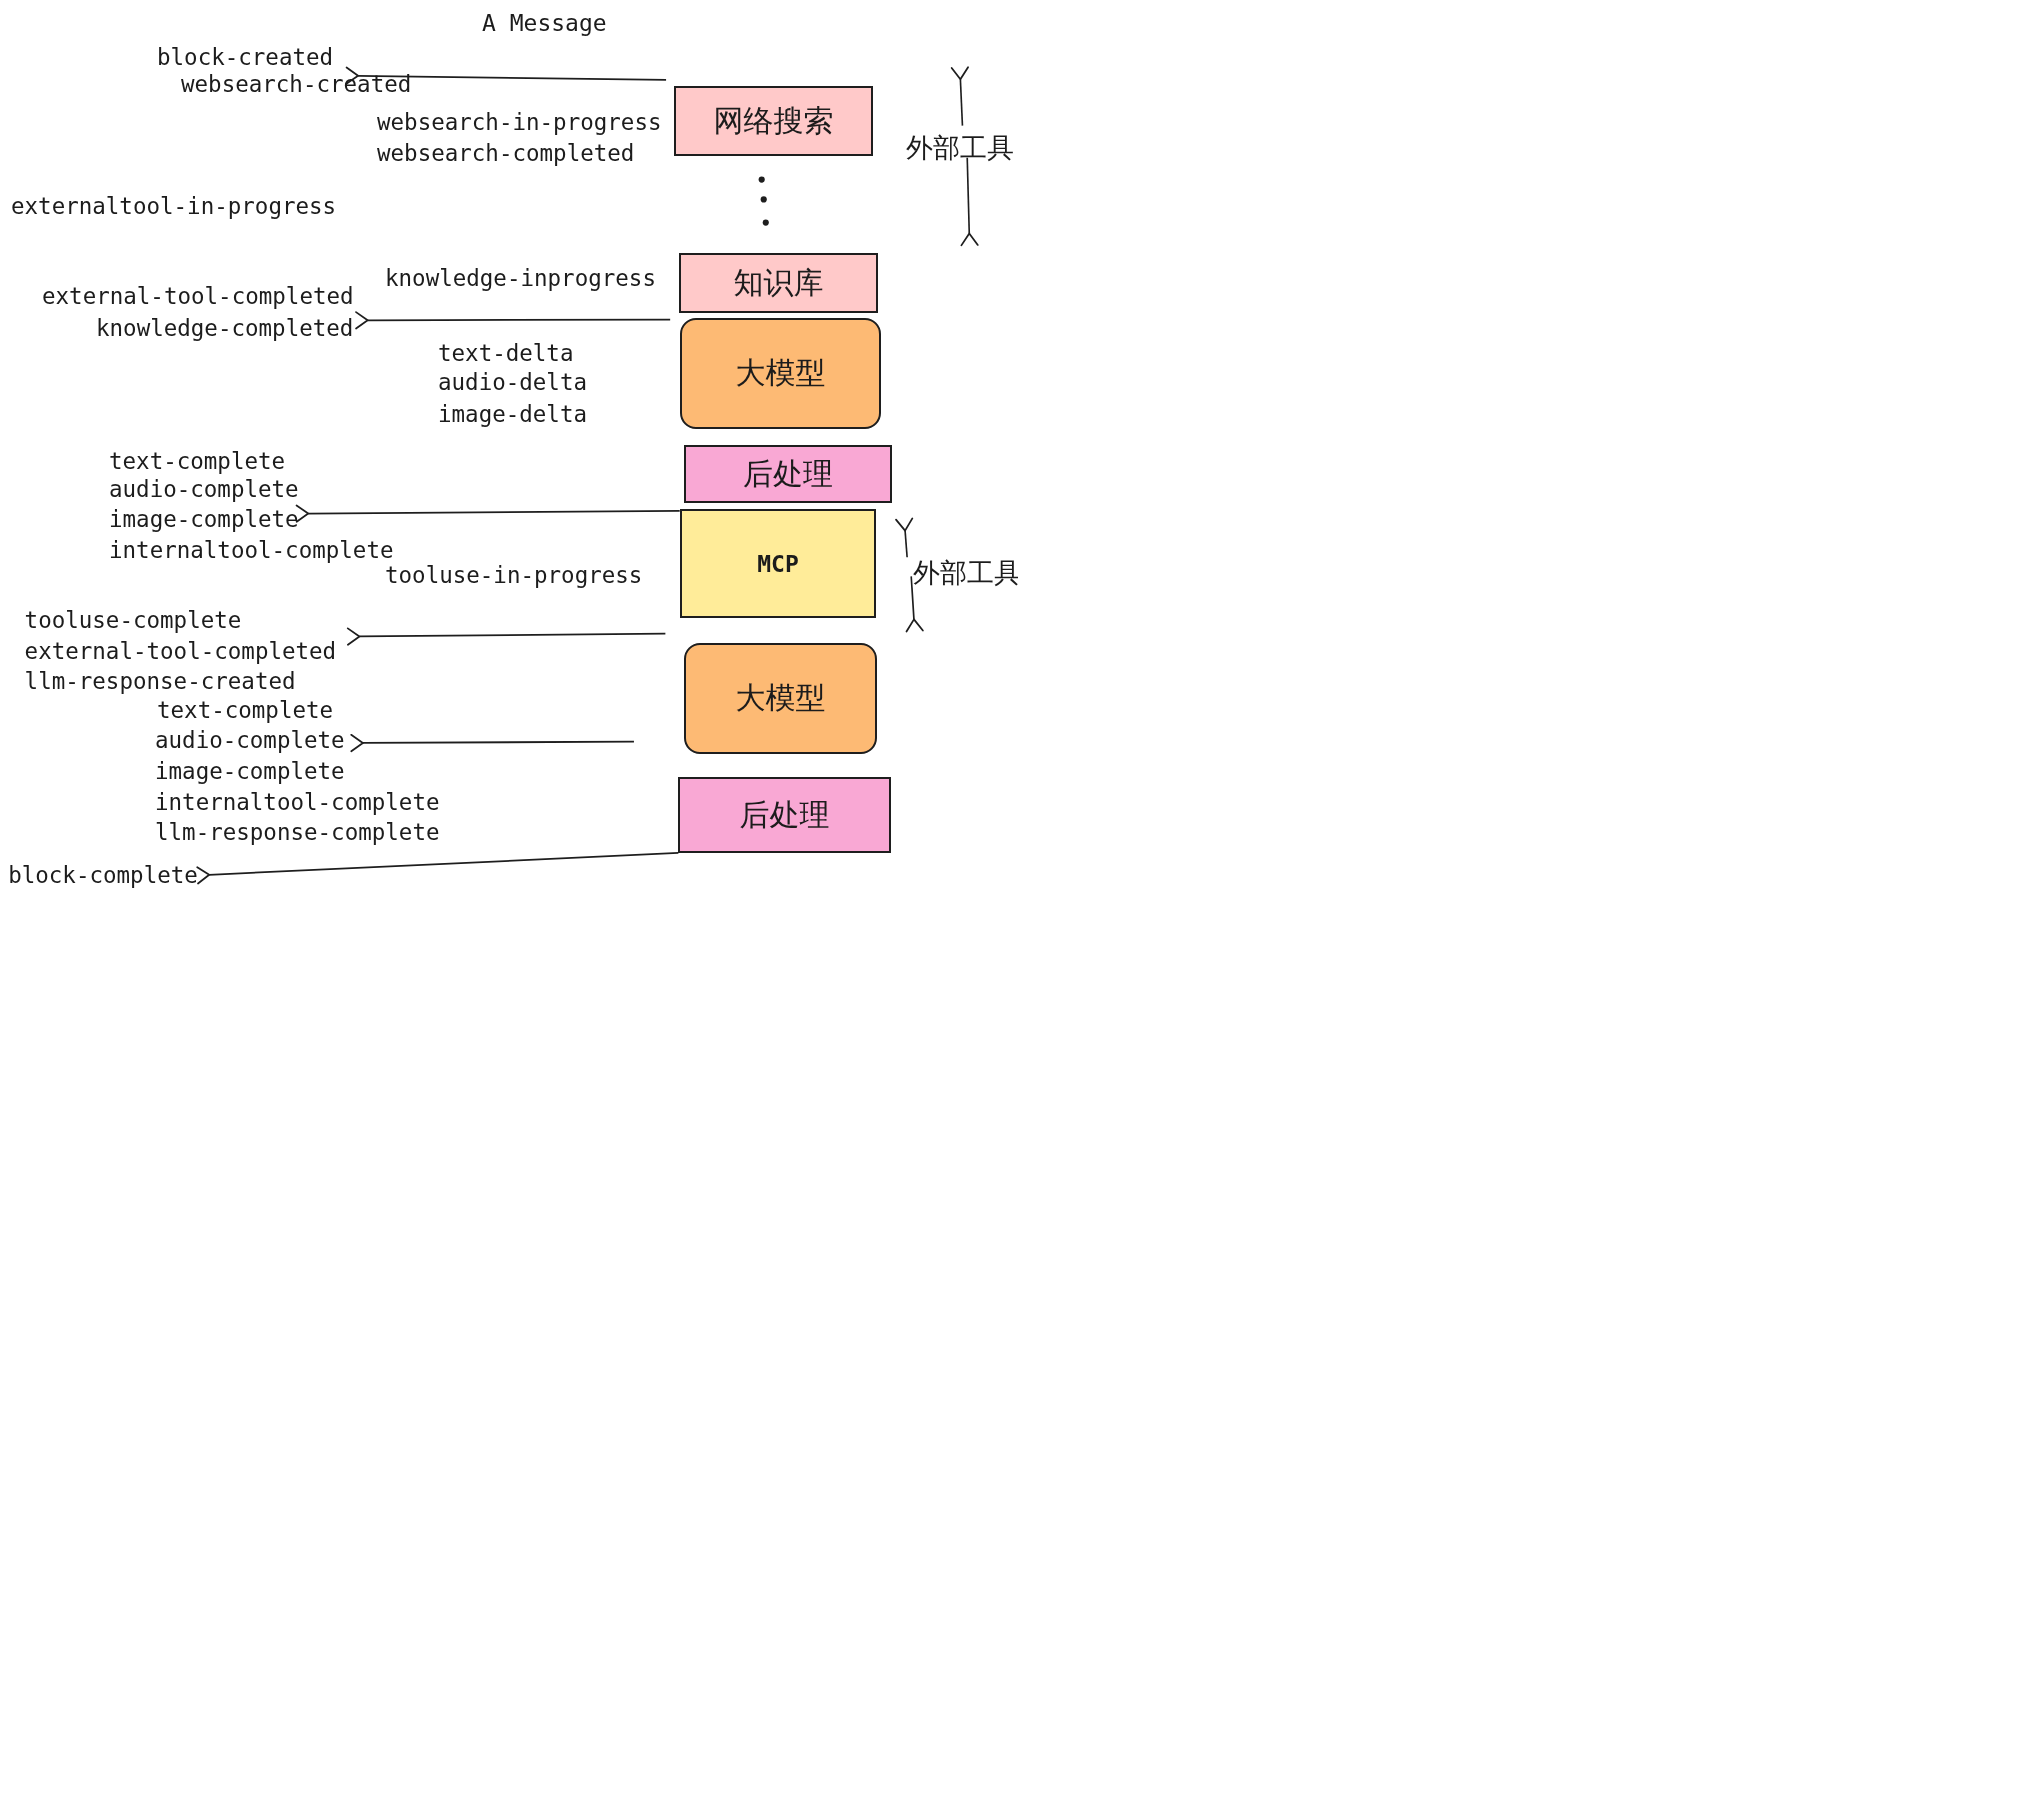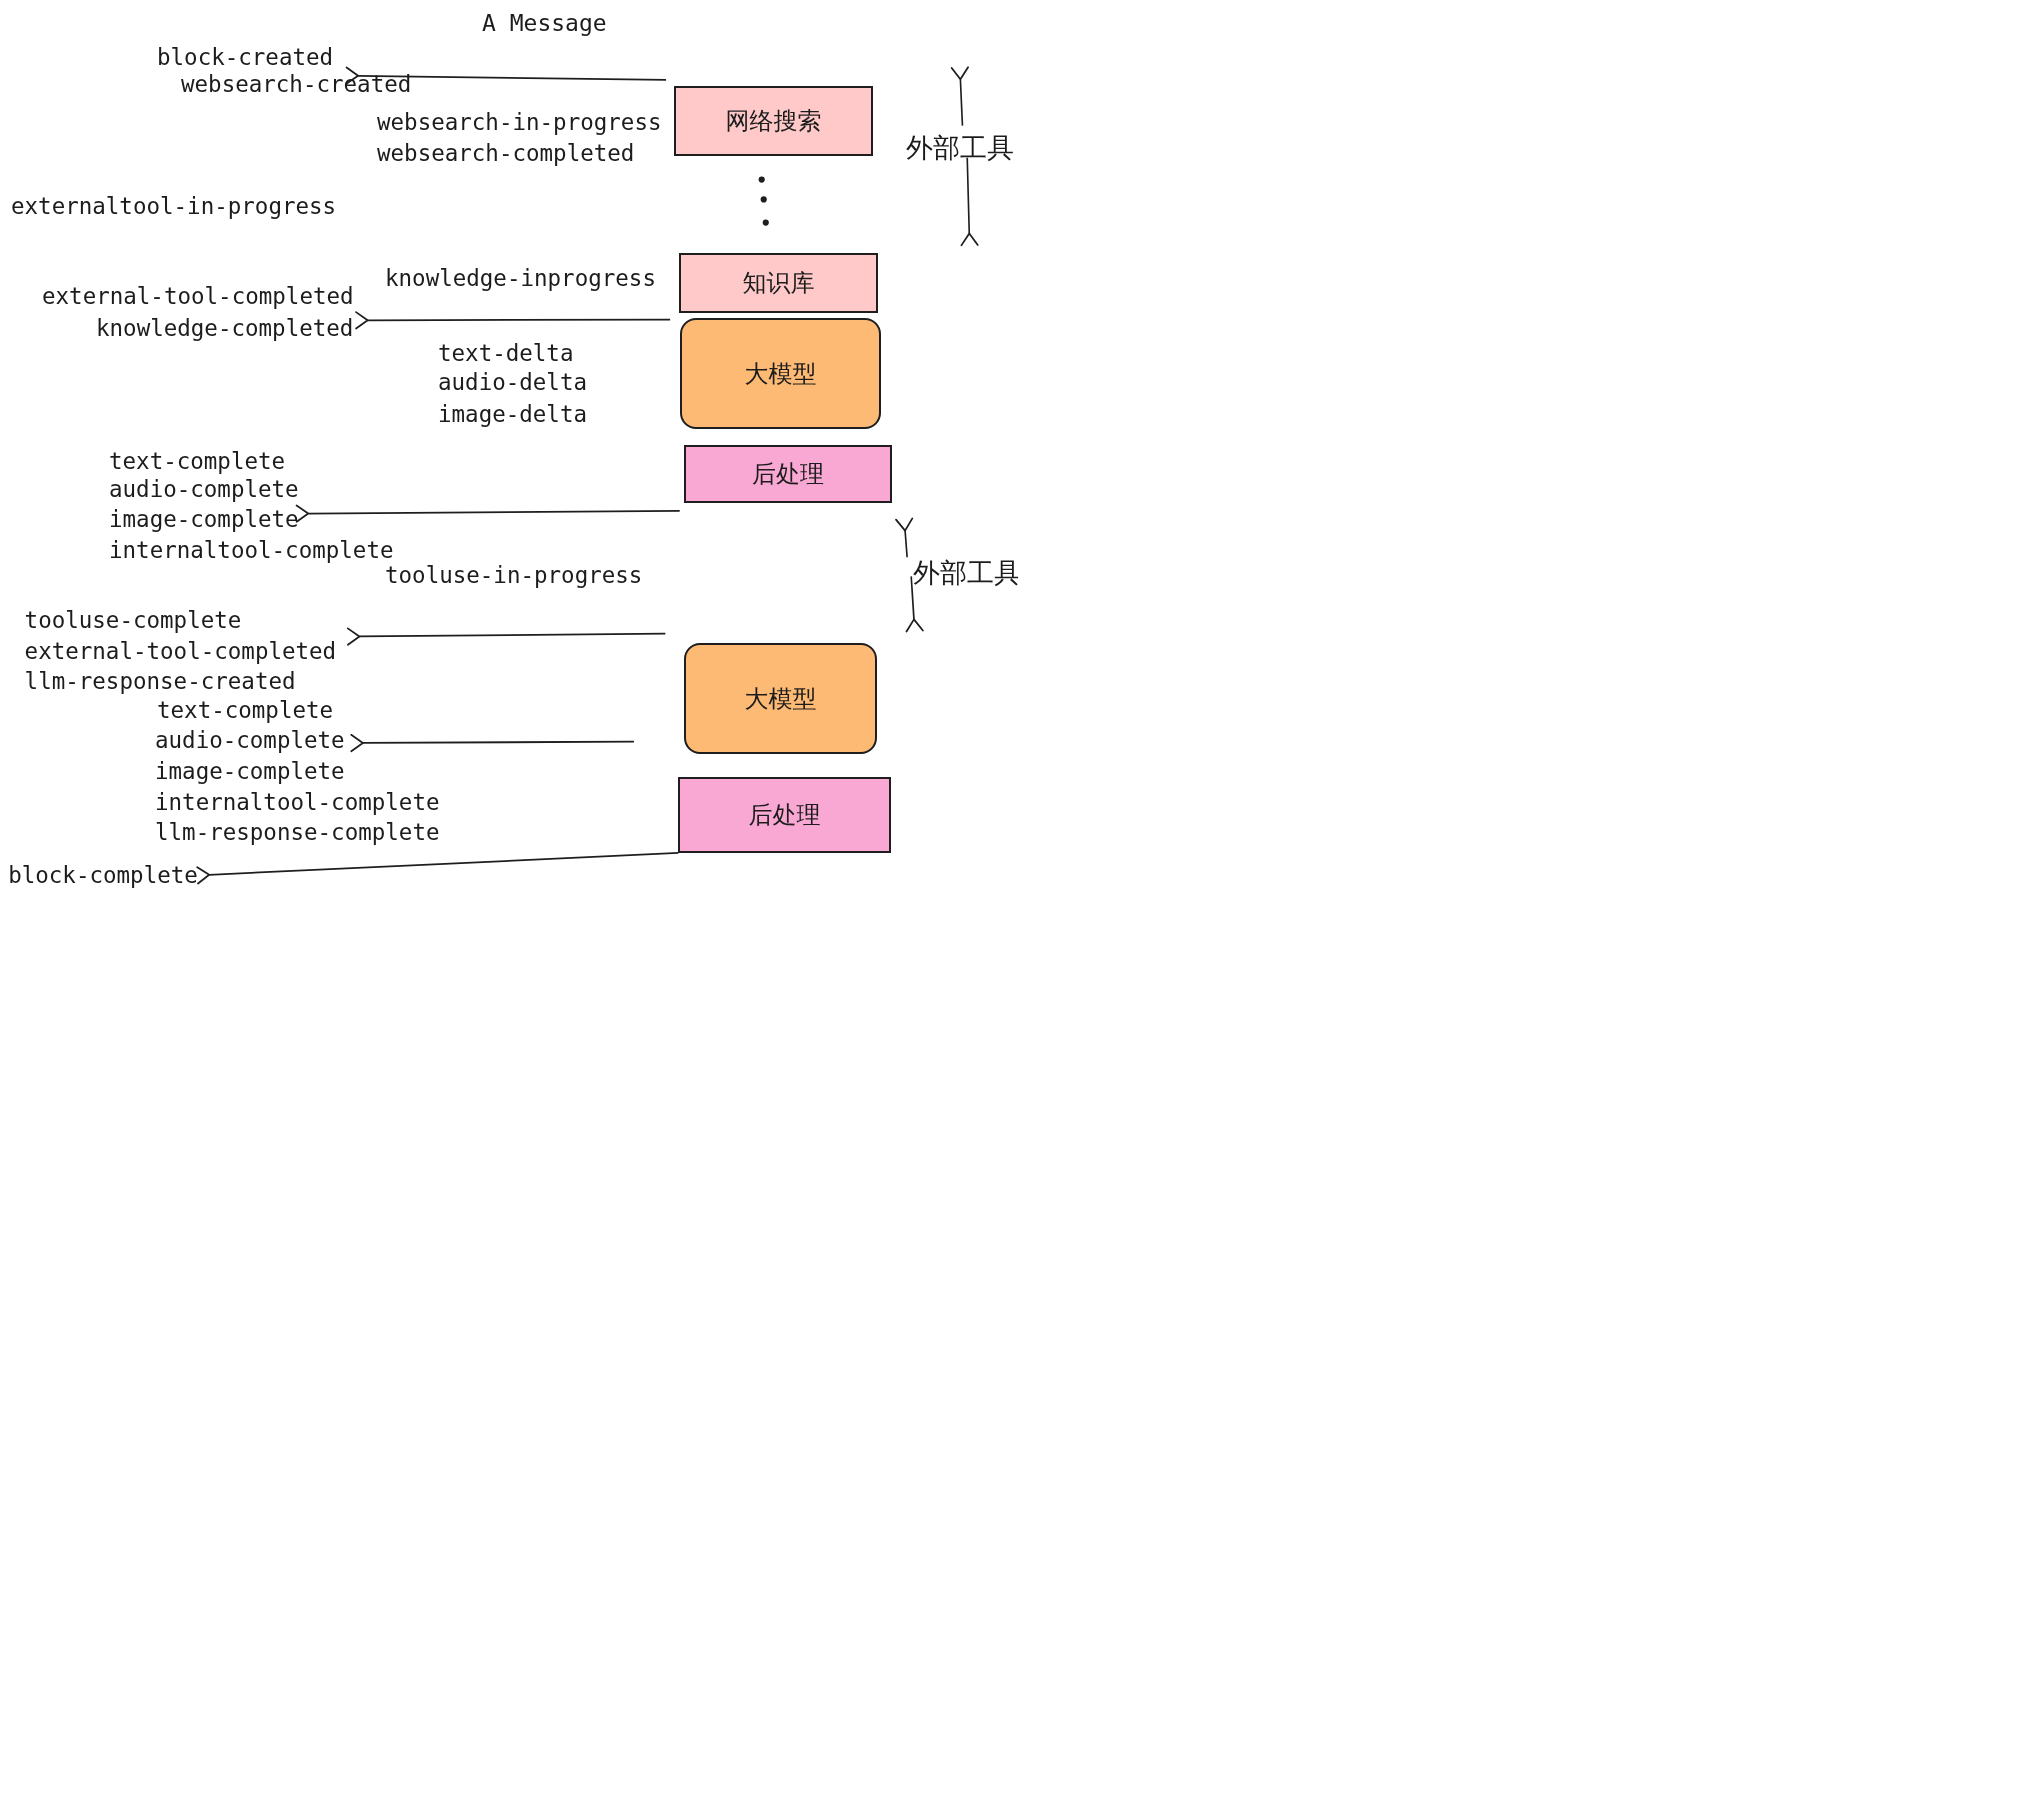--- a/index.html
+++ b/index.html
@@ -2,21 +2,21 @@
 <html style="font-size:11px"><head>
 <meta charset="utf-8">
 <style>
   html,body{margin:0;padding:0;background:#ffffff;}
   #canvas{position:relative;width:1018px;height:898px;background:#ffffff;overflow:hidden;
           font-family:"DejaVu Sans Mono", monospace;color:#1c1c1c;}
   .event{position:absolute;font:22.5px/1.15 "DejaVu Sans Mono", monospace;color:#1c1c1c;white-space:nowrap;}
   .title{position:absolute;font:23px/1.15 "DejaVu Sans Mono", monospace;color:#1c1c1c;white-space:nowrap;}
   .box{position:absolute;border:2px solid #1e1e1e;box-sizing:border-box;
        display:flex;align-items:center;justify-content:center;}
-  .box-label{font-family:"DejaVu Sans", sans-serif;font-size:24px;font-weight:500;color:#1c1c1c;white-space:nowrap;}
+  .box-label{font-family:"DejaVu Sans", sans-serif;font-size:30px;font-weight:500;color:#1c1c1c;white-space:nowrap;}
   .box-label.latin{font-family:"DejaVu Sans Mono", monospace;font-size:23px;font-weight:700;}
   .pink{background:#ffc9c9;} .green{background:#fdba74;border-radius:16px;} .yellow{background:#ffec99;} .white{background:#f9a8d4;}
   .side-label{position:absolute;font-family:"DejaVu Sans", sans-serif;font-size:27px;font-weight:500;
               color:#1c1c1c;white-space:nowrap;}
   svg{position:absolute;left:0;top:0;}
 </style>
 </head>
 <body>
 
 <div id="canvas">
@@ -53,20 +53,23 @@
   </div>
   <div class="box pink" style="left:679px;top:253px;width:199px;height:60px;justify-content:center;">
     <span class="box-label">知识库</span>
   </div>
   <div class="box green" style="left:680px;top:318px;width:201px;height:111px;">
     <span class="box-label">大模型</span>
   </div>
   <div class="box white" style="left:684px;top:445px;width:208px;height:58px;">
     <span class="box-label">后处理</span>
   </div>
+  <div class="box yellow" style="left:680px;top:509px;width:196px;height:109px;">
+    <span class="box-label latin">MCP</span>
+  </div>
   <div class="box green" style="left:684px;top:643px;width:193px;height:111px;">
     <span class="box-label">大模型</span>
   </div>
   <div class="box white" style="left:678px;top:777px;width:213px;height:76px;">
     <span class="box-label">后处理</span>
   </div>
 
   <div class="side-label" style="left:906px;top:130px;">外部工具</div>
   <div class="side-label" style="left:913px;top:555px;">外部工具</div>
 

